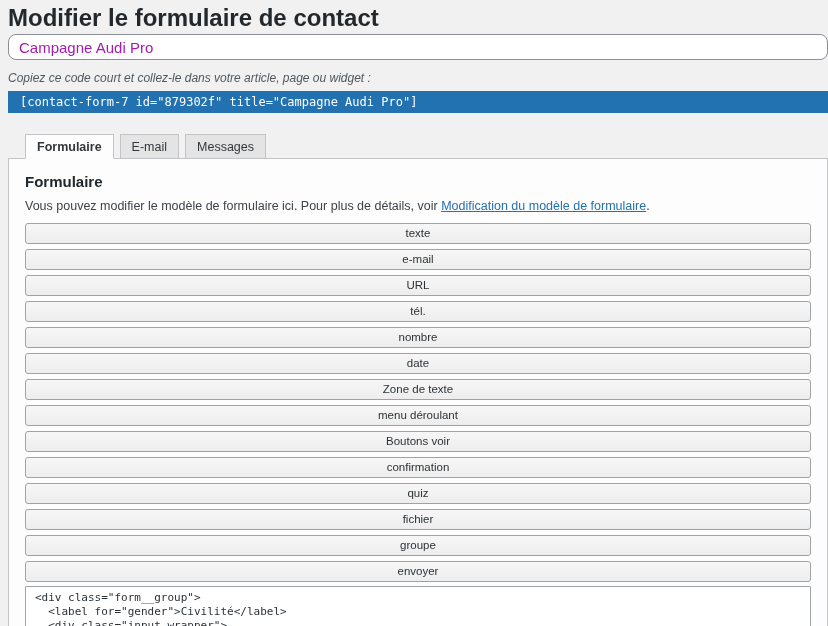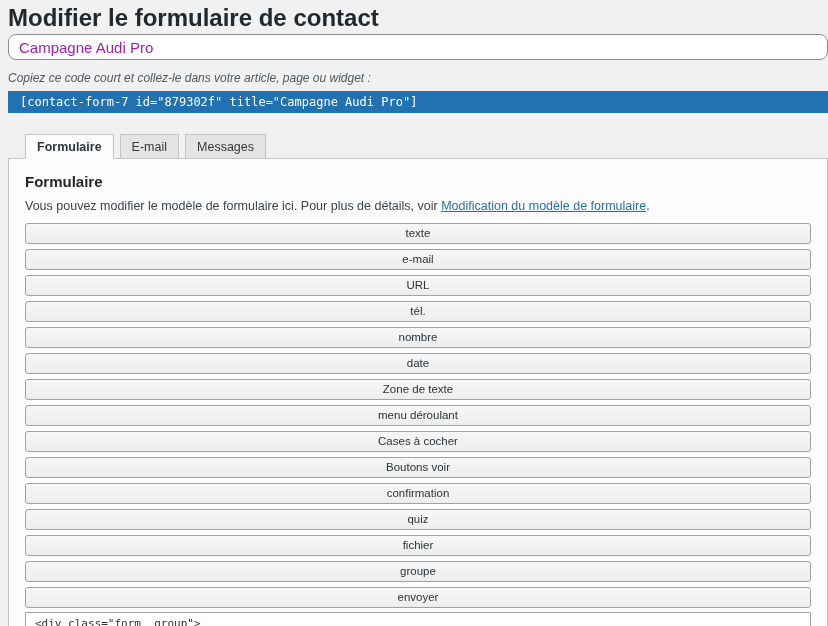--- a/index.html
+++ b/index.html
@@ -107,21 +107,20 @@
 
     <div class="tag-buttons">
       <button class="tag-btn">texte</button>
       <button class="tag-btn">e-mail</button>
       <button class="tag-btn">URL</button>
       <button class="tag-btn">tél.</button>
       <button class="tag-btn">nombre</button>
       <button class="tag-btn">date</button>
       <button class="tag-btn">Zone de texte</button>
       <button class="tag-btn">menu déroulant</button>
-      <button class="tag-btn">Cases à cocher</button>
       <button class="tag-btn">Boutons voir</button>
       <button class="tag-btn">confirmation</button>
       <button class="tag-btn">quiz</button>
       <button class="tag-btn">fichier</button>
       <button class="tag-btn">groupe</button>
       <button class="tag-btn">envoyer</button>
     </div>
 
     <textarea class="code-editor" spellcheck="false" style="">&lt;div class="form__group"&gt;
   &lt;label for="gender"&gt;Civilité&lt;/label&gt;

